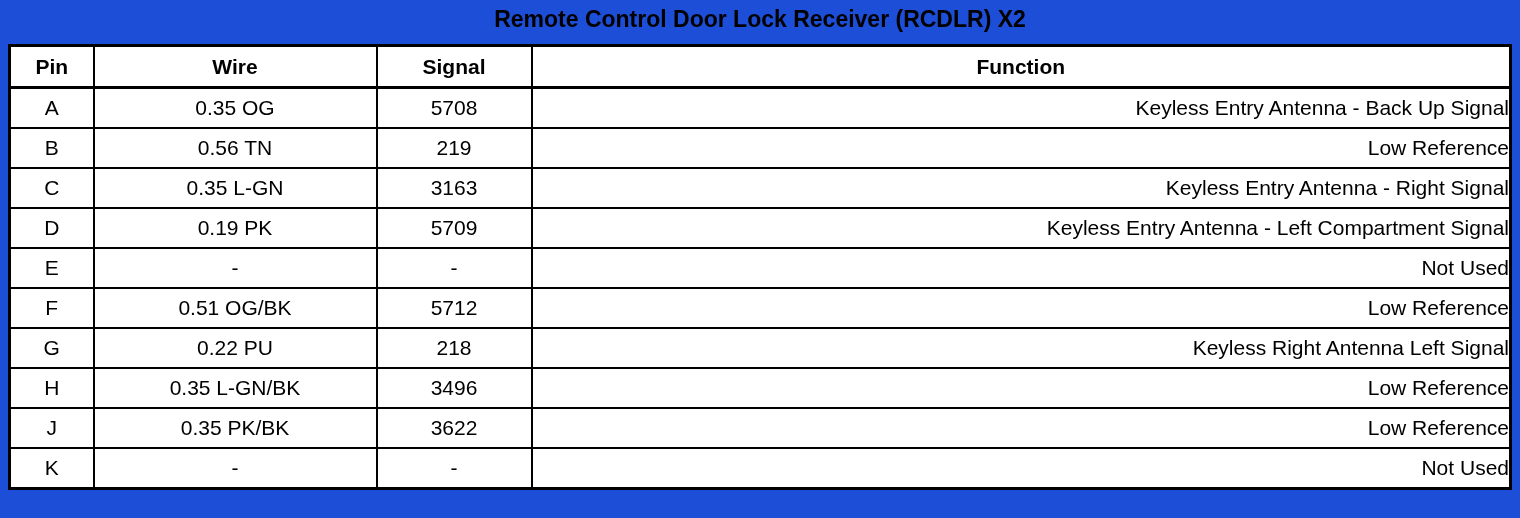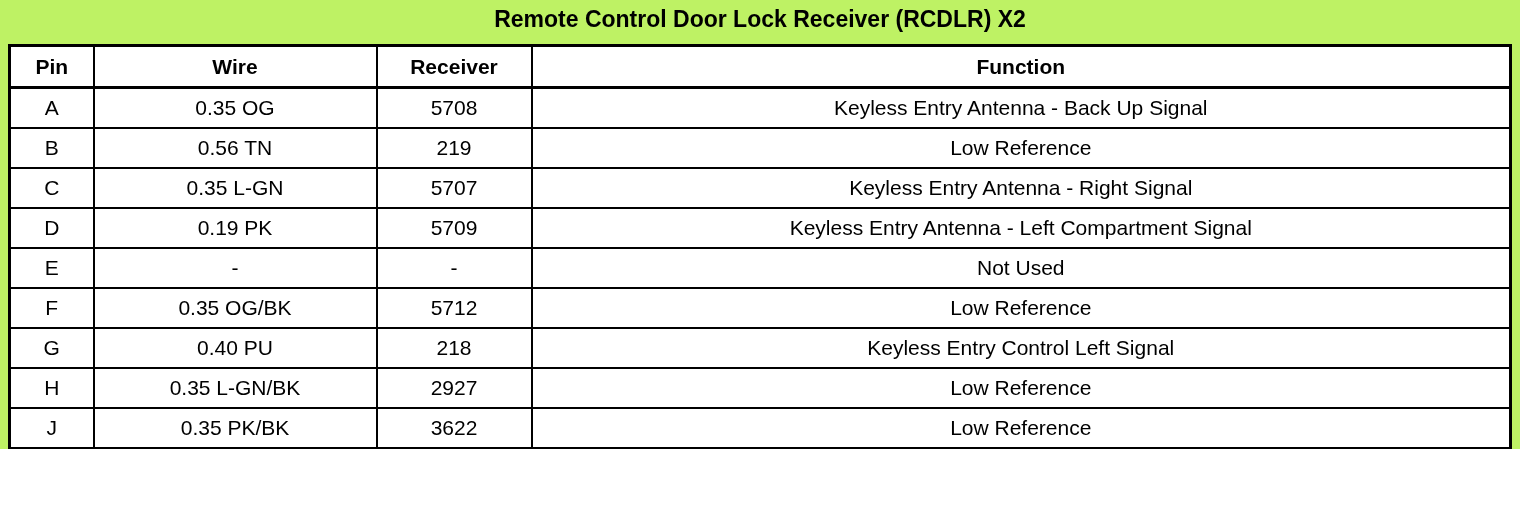--- a/index.html
+++ b/index.html
@@ -3,22 +3,22 @@
 <meta charset="utf-8">
 <style>
   html, body {
     margin: 0;
     padding: 0;
     background: #ffffff;
   }
   .page {
     position: relative;
     width: 1520px;
-    height: 449px;
-    background: #bef264;
+    height: 518px;
+    background: #1d4ed8;
     font-family: "Liberation Sans", sans-serif;
     color: #000000;
     overflow: hidden;
   }
   .title {
     position: absolute;
     top: 4px;
     left: 0;
     width: 100%;
     text-align: center;
@@ -60,21 +60,21 @@
     overflow: hidden;
   }
   col.col-pin     { width: 84px; }
   col.col-wire    { width: 283px; }
   col.col-circuit { width: 155px; }
   col.col-function{ width: auto; }
   td.c-pin, td.c-wire, td.c-circuit {
     text-align: center;
   }
   td.c-function {
-    text-align: center;
+    text-align: right;
     padding-left: 8px;
   }
 </style>
 </head>
 <body>
 
 <div class="page">
 
   <div class="title">Remote Control Door Lock Receiver (RCDLR) X2</div>
 
@@ -82,71 +82,71 @@
     <colgroup>
       <col class="col-pin">
       <col class="col-wire">
       <col class="col-circuit">
       <col class="col-function">
     </colgroup>
     <thead>
       <tr>
         <th>Pin</th>
         <th>Wire</th>
-        <th>Receiver</th>
+        <th>Signal</th>
         <th>Function</th>
       </tr>
     </thead>
     <tbody id="pinout-body">
         <tr>
           <td class="c-pin">A</td>
           <td class="c-wire">0.35 OG</td>
           <td class="c-circuit">5708</td>
           <td class="c-function">Keyless Entry Antenna - Back Up Signal</td>
         </tr>
         <tr>
           <td class="c-pin">B</td>
           <td class="c-wire">0.56 TN</td>
           <td class="c-circuit">219</td>
           <td class="c-function">Low Reference</td>
         </tr>
         <tr>
           <td class="c-pin">C</td>
           <td class="c-wire">0.35 L-GN</td>
-          <td class="c-circuit">5707</td>
+          <td class="c-circuit">3163</td>
           <td class="c-function">Keyless Entry Antenna - Right Signal</td>
         </tr>
         <tr>
           <td class="c-pin">D</td>
           <td class="c-wire">0.19 PK</td>
           <td class="c-circuit">5709</td>
           <td class="c-function">Keyless Entry Antenna - Left Compartment Signal</td>
         </tr>
         <tr>
           <td class="c-pin">E</td>
           <td class="c-wire">-</td>
           <td class="c-circuit">-</td>
           <td class="c-function">Not Used</td>
         </tr>
         <tr>
           <td class="c-pin">F</td>
-          <td class="c-wire">0.35 OG/BK</td>
+          <td class="c-wire">0.51 OG/BK</td>
           <td class="c-circuit">5712</td>
           <td class="c-function">Low Reference</td>
         </tr>
         <tr>
           <td class="c-pin">G</td>
-          <td class="c-wire">0.40 PU</td>
+          <td class="c-wire">0.22 PU</td>
           <td class="c-circuit">218</td>
-          <td class="c-function">Keyless Entry Control Left Signal</td>
+          <td class="c-function">Keyless Right Antenna Left Signal</td>
         </tr>
         <tr>
           <td class="c-pin">H</td>
           <td class="c-wire">0.35 L-GN/BK</td>
-          <td class="c-circuit">2927</td>
+          <td class="c-circuit">3496</td>
           <td class="c-function">Low Reference</td>
         </tr>
         <tr>
           <td class="c-pin">J</td>
           <td class="c-wire">0.35 PK/BK</td>
           <td class="c-circuit">3622</td>
           <td class="c-function">Low Reference</td>
         </tr>
         <tr>
           <td class="c-pin">K</td>

